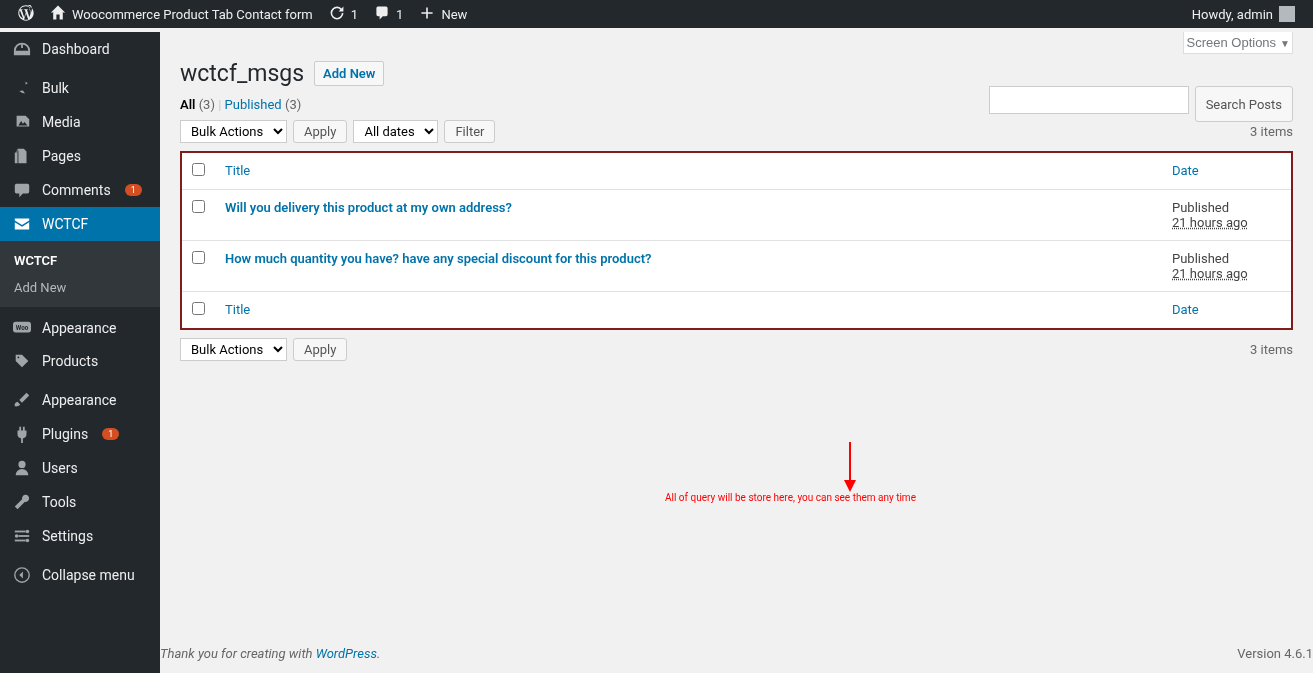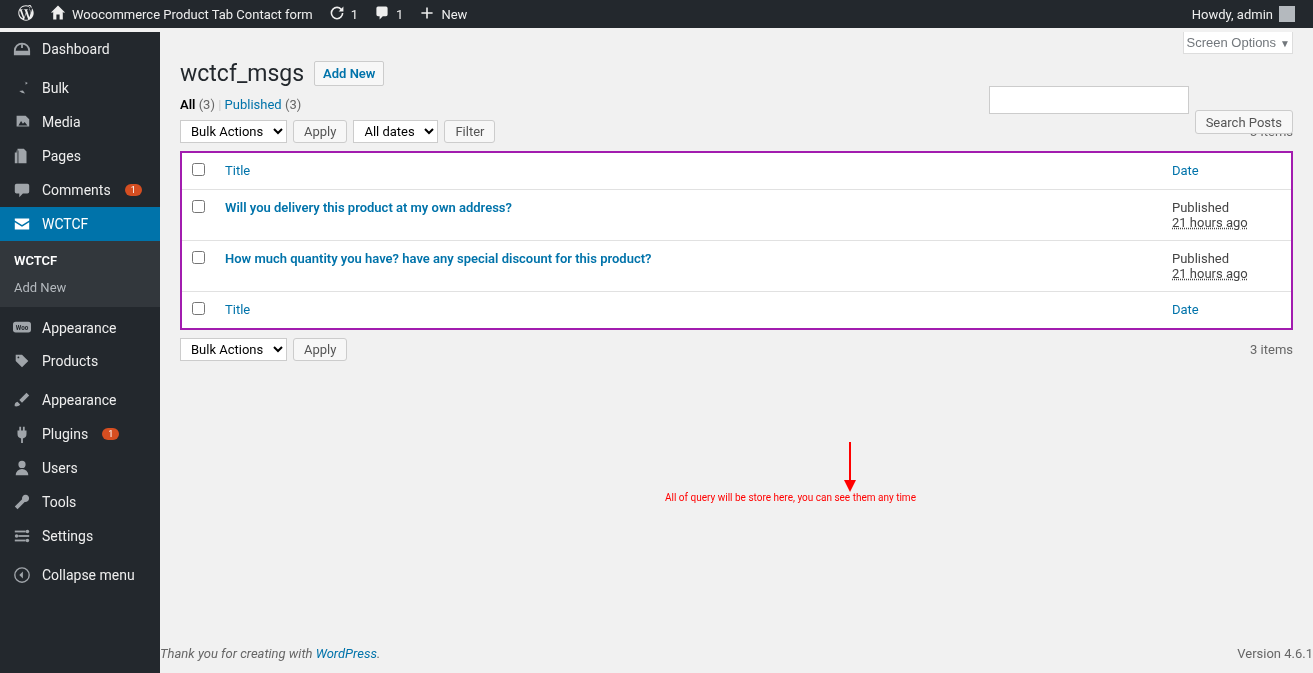--- a/index.html
+++ b/index.html
@@ -39,23 +39,23 @@
 .subsubsub a { color: #0073aa; text-decoration: none; }
 .subsubsub .current { color: #000; font-weight: 600; }
 
 .tablenav { display: flex; align-items: center; margin-top: 8px; gap: 6px; }
 .tablenav select, .tablenav button, .search-box input, .search-box button { font-size: 13px; padding: 2px 6px; border: 1px solid #ccc; background: #fff; font-family: inherit; }
 .tablenav button, .search-box button { background: #f7f7f7; padding: 3px 10px; cursor: pointer; border-radius: 3px; border-color: #ccc; color: #555; }
 .tablenav .items-count { margin-left: auto; color: #666; font-size: 13px; }
 
 .search-box { position: absolute; top: 54px; right: 20px; display: flex; gap: 6px; }
 .search-box input { width: 200px; height: 28px; }
-.search-box button { height: 24px; margin-top: 24px; }
-
-.wp-table { width: 100%; border-collapse: collapse; background: #fff; margin-top: 8px; border: 2px solid #a21caf; }
+.search-box button { height: 36px; }
+
+.wp-table { width: 100%; border-collapse: collapse; background: #fff; margin-top: 8px; border: 2px solid #7f1d1d; }
 .wp-table th, .wp-table td { text-align: left; padding: 10px 10px; border-bottom: 1px solid #e1e1e1; vertical-align: top; font-size: 13px; }
 .wp-table thead th { font-weight: 400; color: #0073aa; }
 .wp-table thead th a, .wp-table tfoot th a { color: #0073aa; text-decoration: none; cursor: pointer; }
 .wp-table tfoot th { font-weight: 400; color: #0073aa; }
 .col-cb { width: 30px; }
 .col-date { width: 130px; }
 .row-title { color: #0073aa; font-weight: 600; text-decoration: none; }
 .date-status { color: #444; }
 .date-ago { text-decoration: underline dotted; color: #444; }
 

